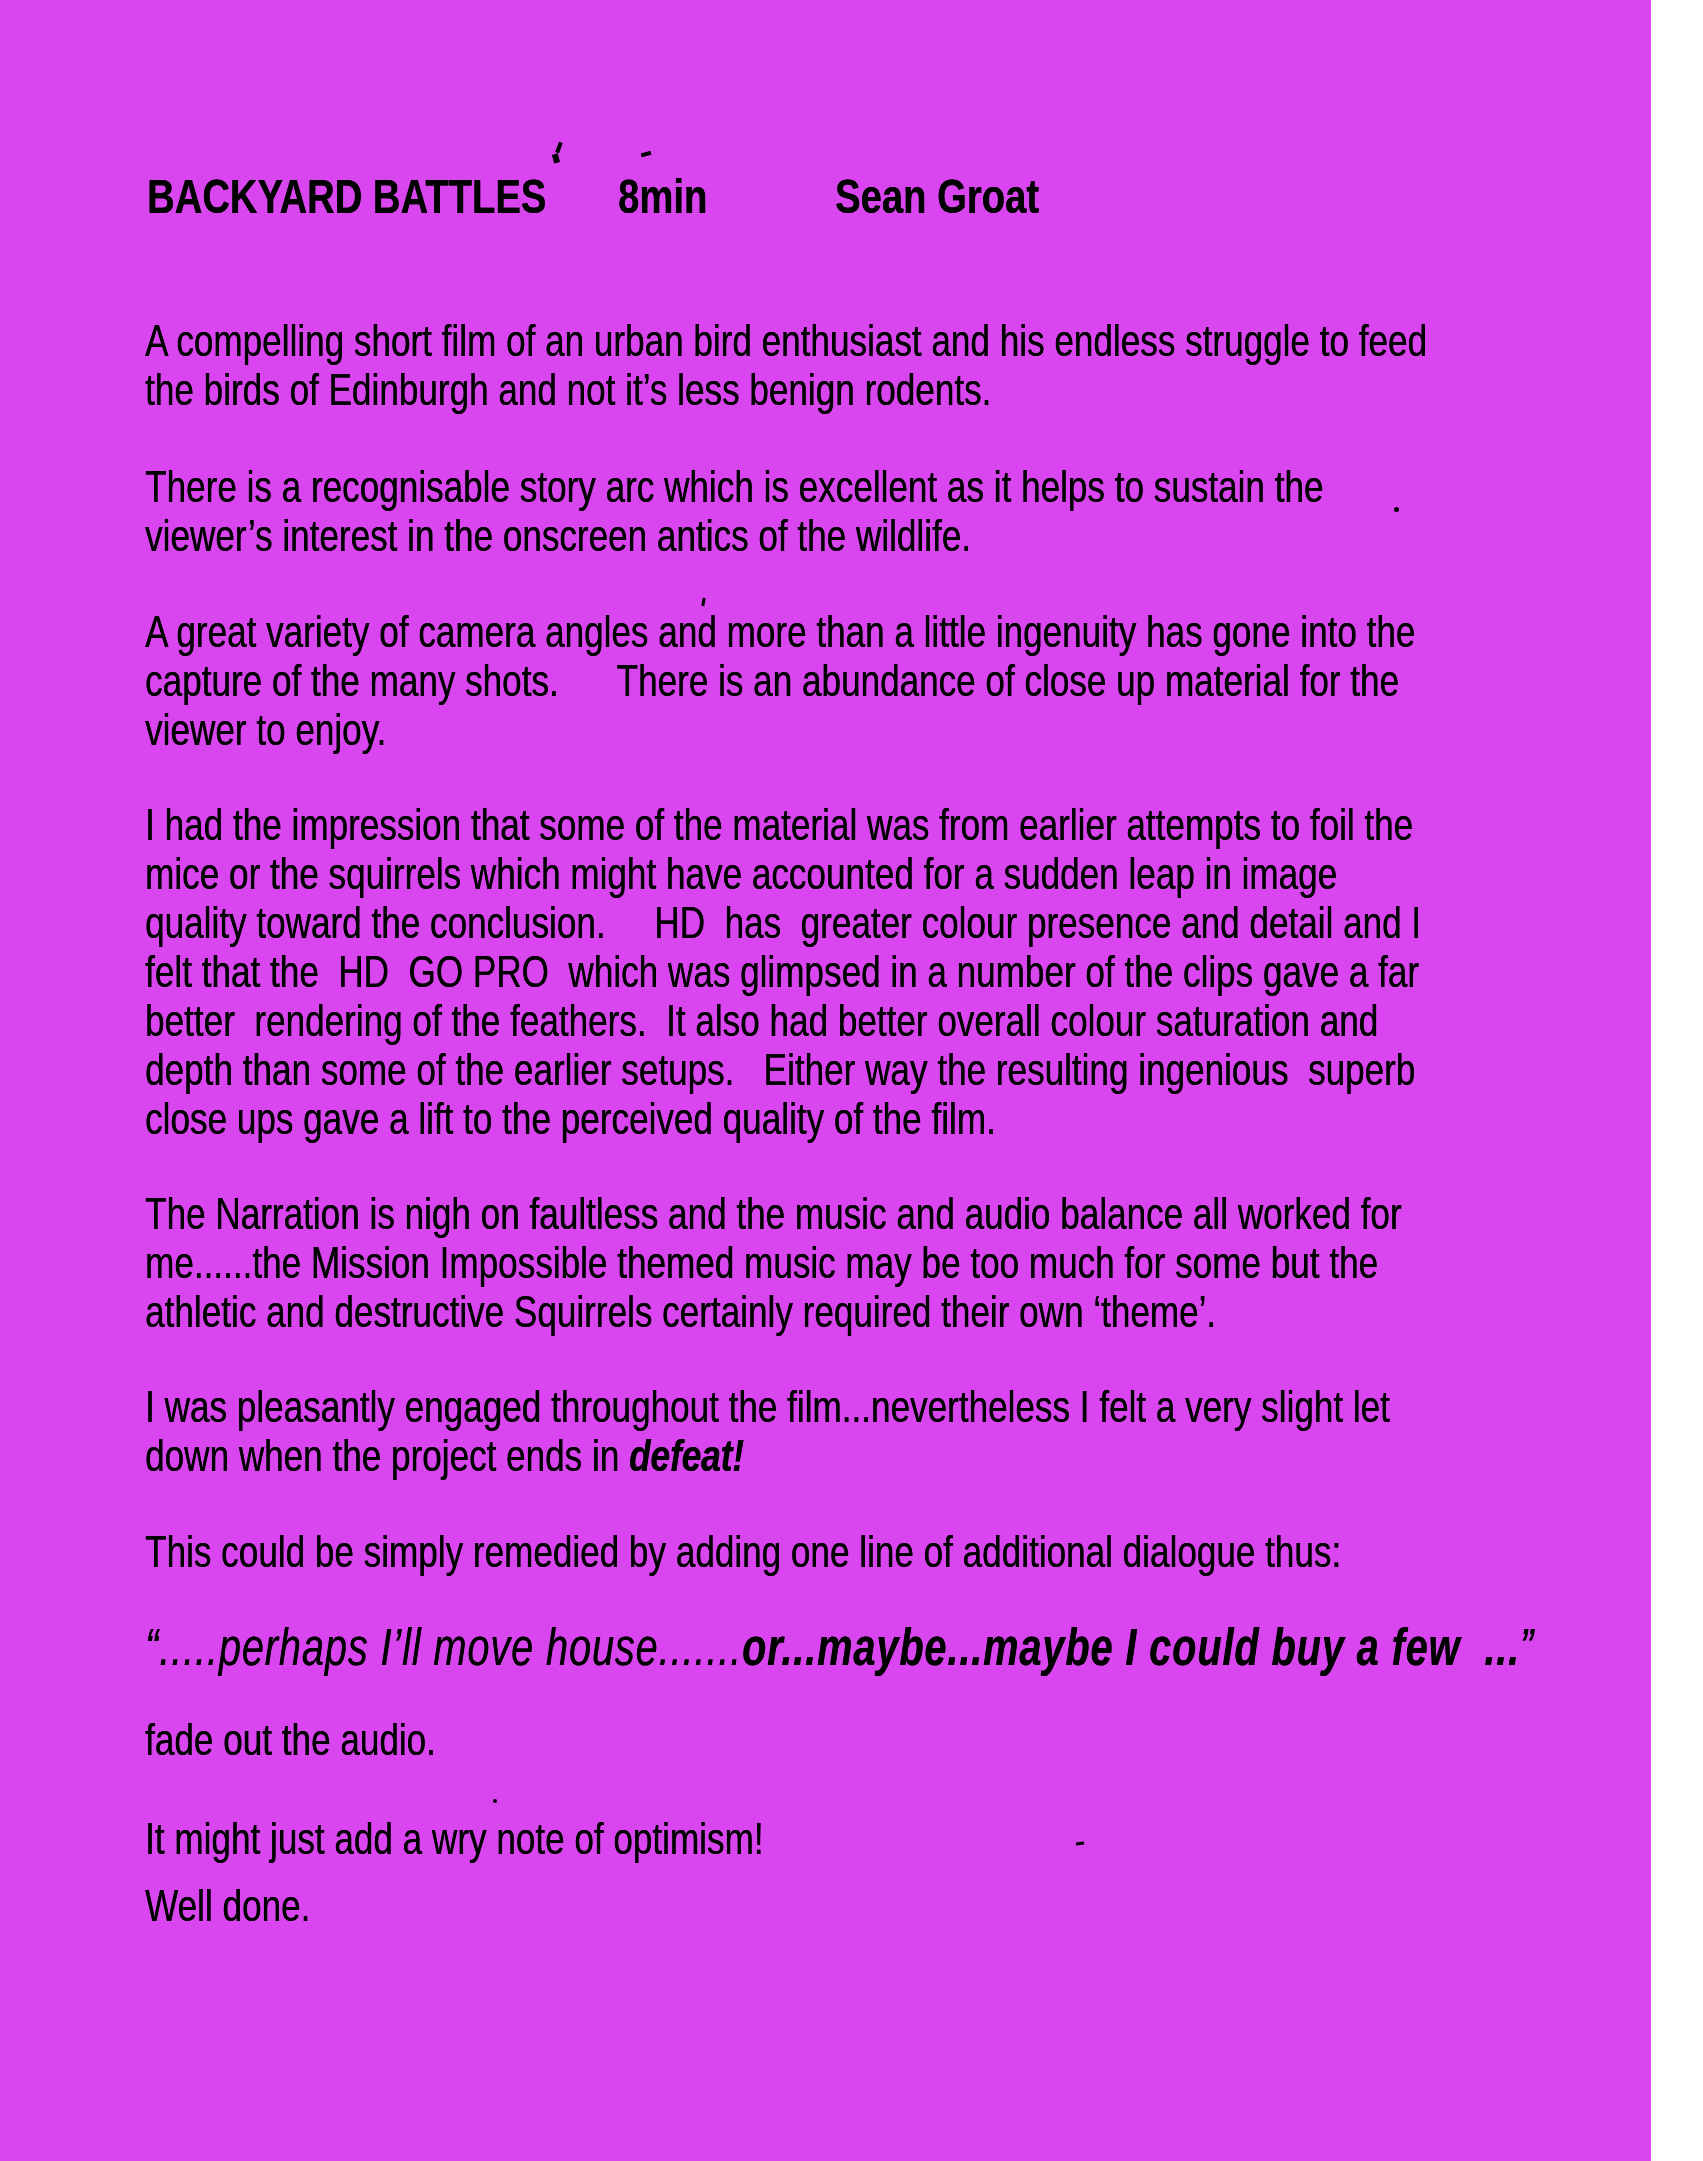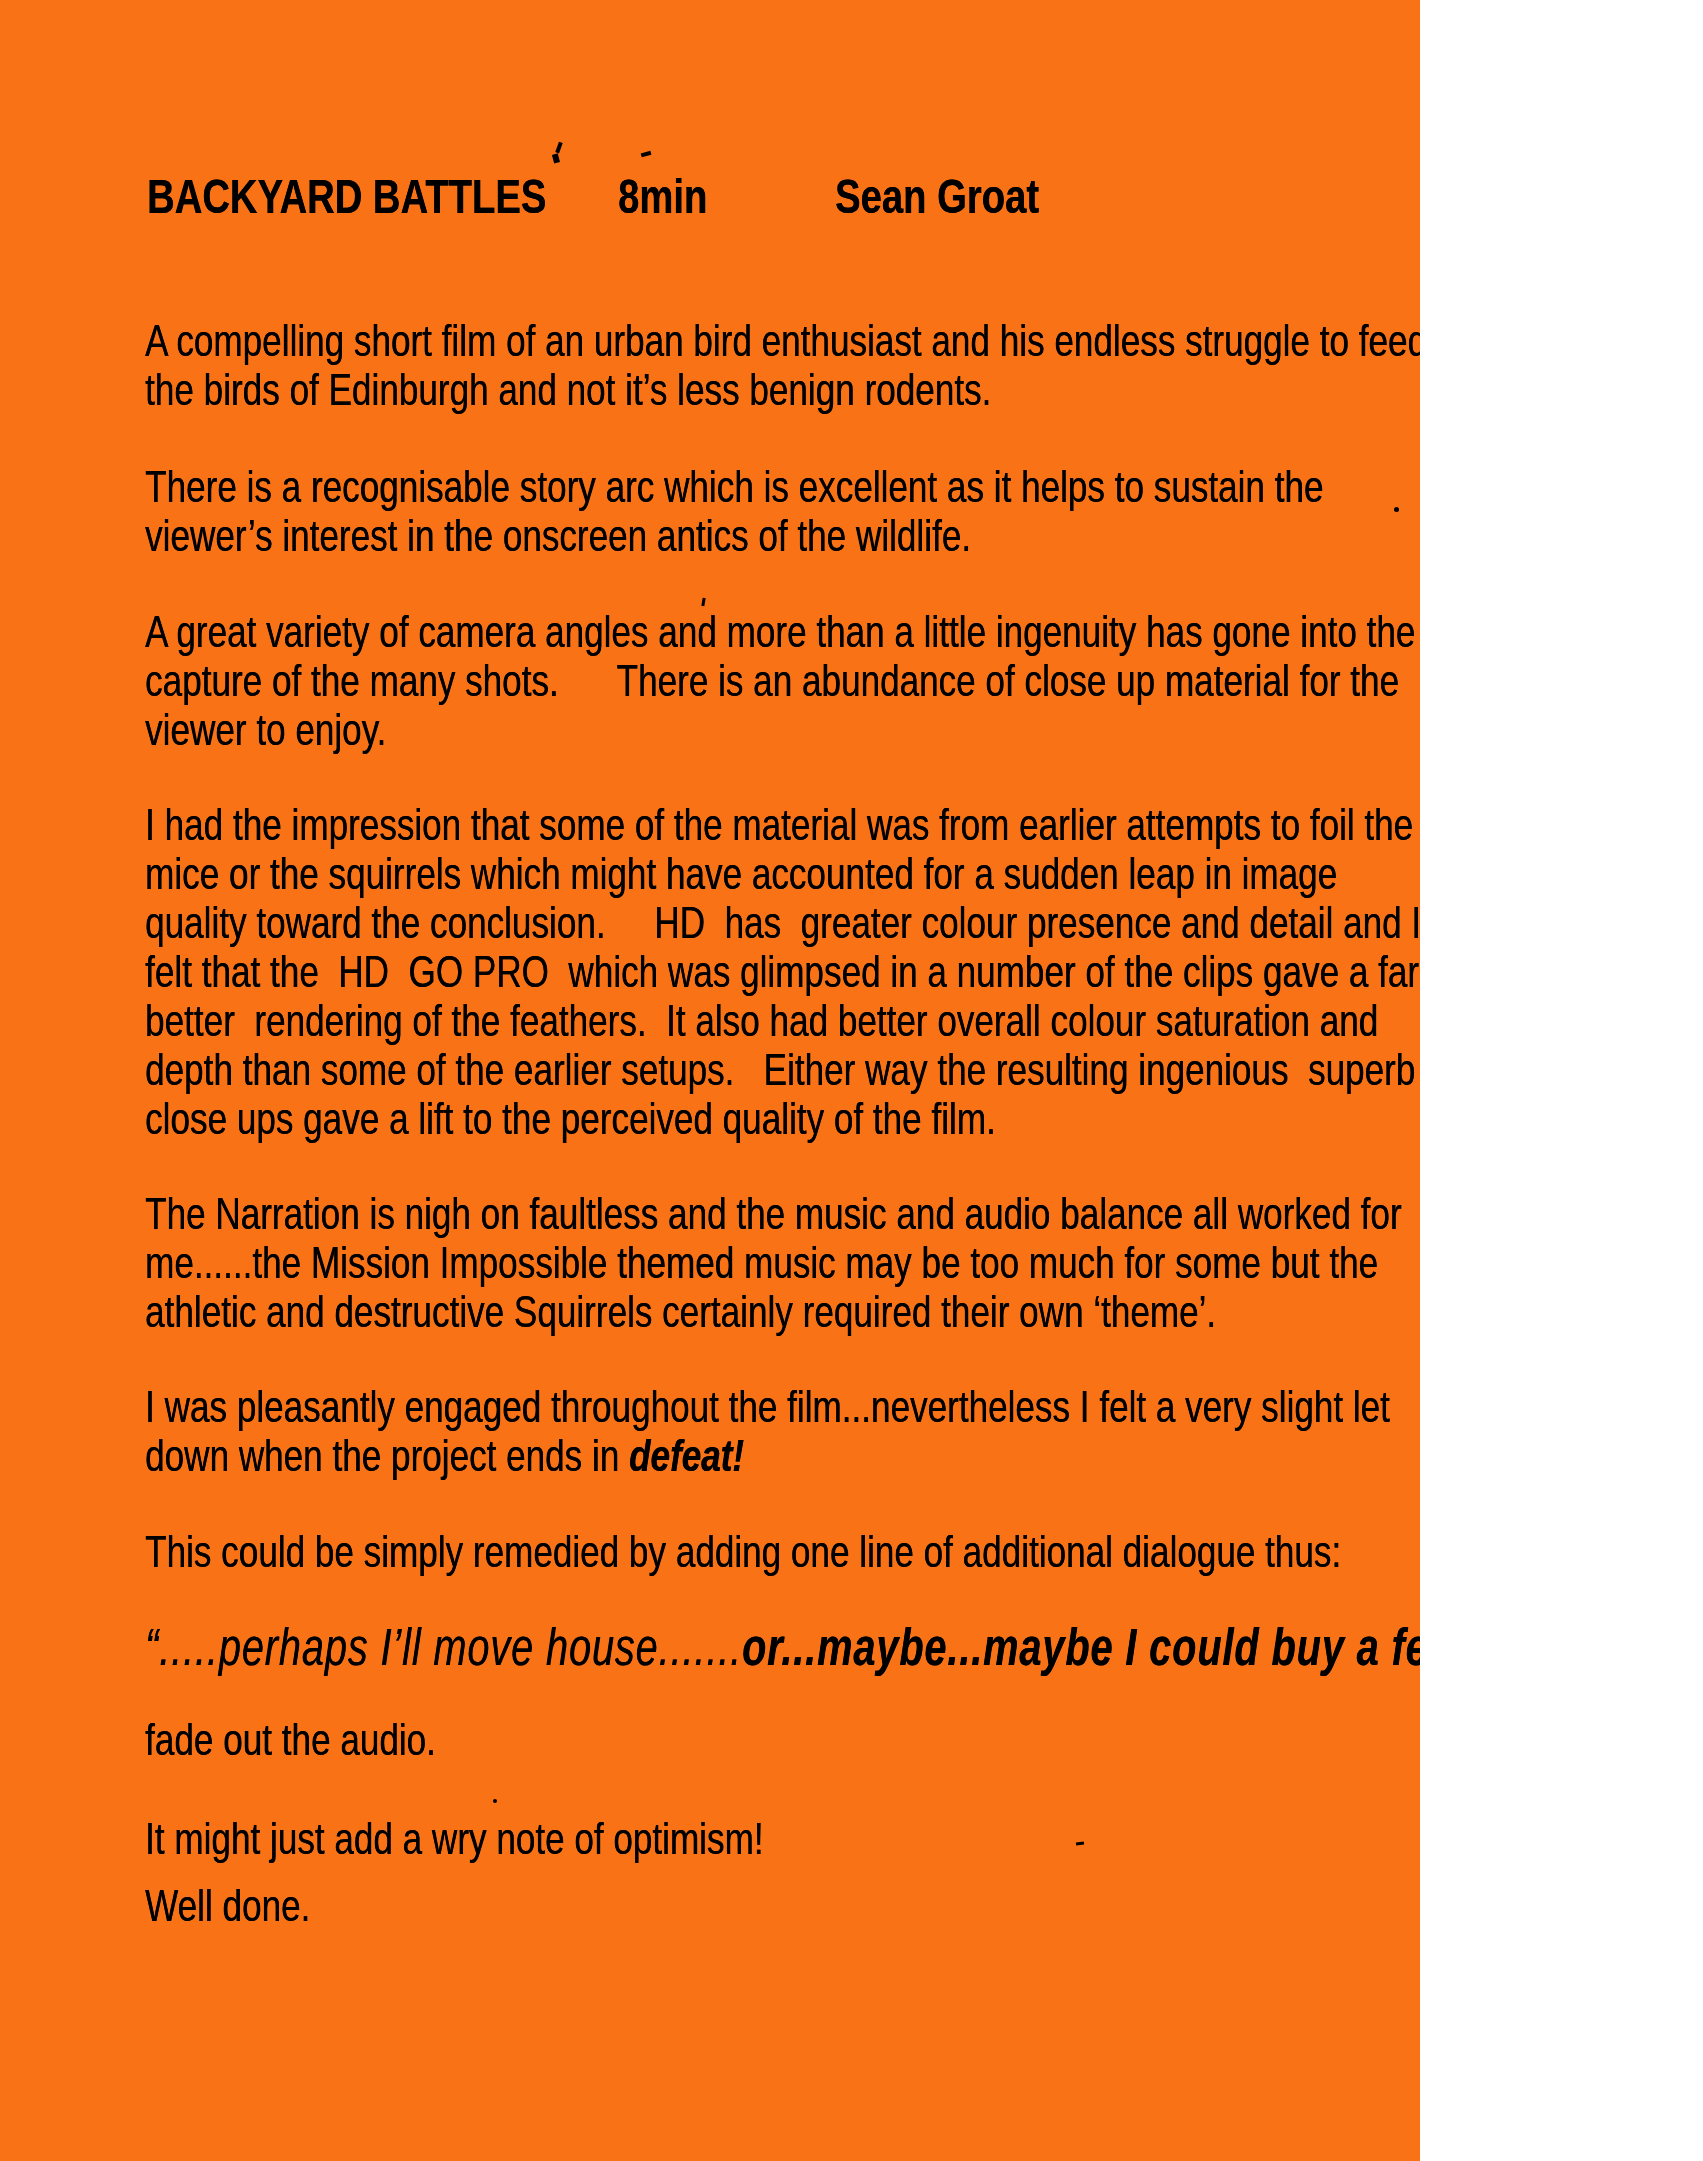--- a/index.html
+++ b/index.html
@@ -2,23 +2,23 @@
 <html style="font-size:11.6px"><head>
 <meta charset="utf-8">
 <style>
   html, body {
     margin: 0;
     padding: 0;
     background: #ffffff;
   }
   #page {
     position: relative;
-    width: 1420px;
+    width: 1651px;
     height: 2161px;
-    background: #f97316;
+    background: #d946ef;
     color: #000000;
     font-family: "Liberation Sans", sans-serif;
     overflow: hidden;
   }
   .scaled {
     transform: scaleX(0.78);
     transform-origin: 0 0;
   }
   .title-part {
     position: absolute;

